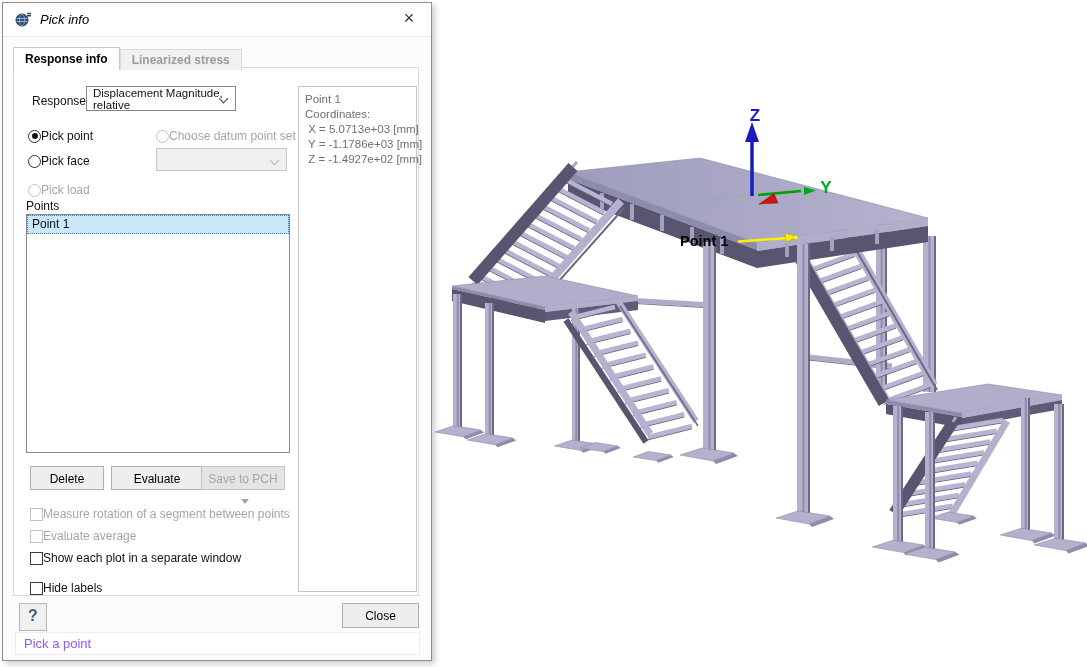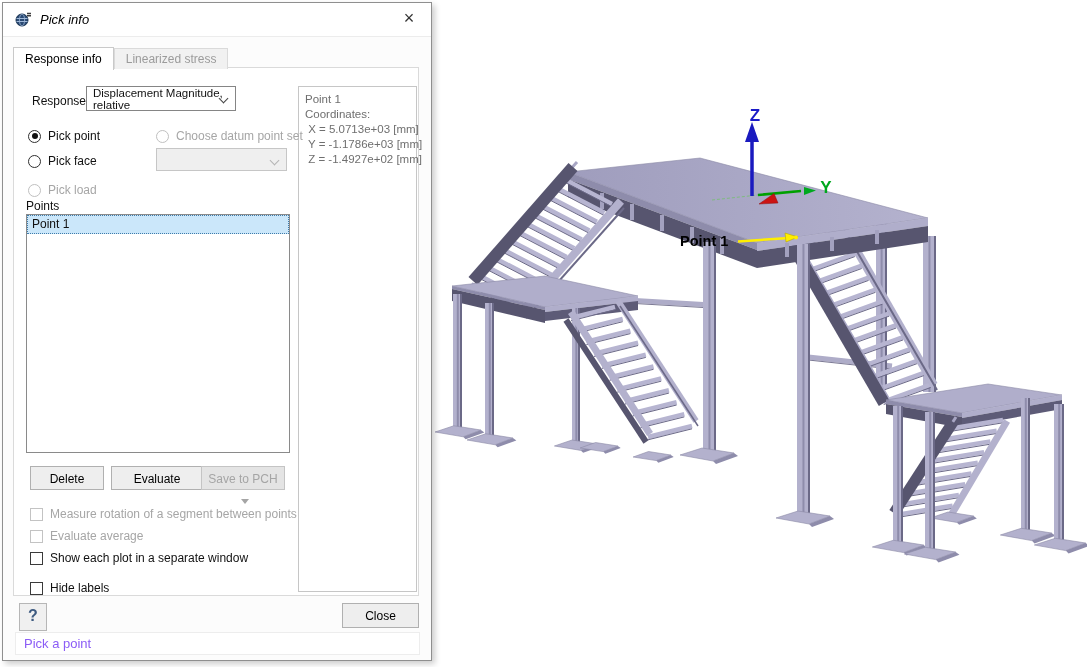--- a/index.html
+++ b/index.html
@@ -6,31 +6,31 @@
     font-family:"Liberation Sans",sans-serif;font-size:12px;color:#111;}
   .viewport{position:absolute;left:0;top:0;width:1087px;height:667px;background:#fff;}
   .viewport svg{position:absolute;left:0;top:0;}
   
   .dialog{position:absolute;left:2px;top:2px;width:428px;height:657px;background:#fcfcfc;
     border:1px solid #8f8f8f;box-shadow:3px 3px 6px rgba(0,0,0,.20);}
   .titlebar{position:absolute;left:0;top:0;right:0;height:33px;background:#fff;display:flex;align-items:center;border-bottom:1px solid #ececec;}
   .titlebar .ticon{margin-left:12px;width:17px;height:17px;display:inline-block;position:relative;}
   .titlebar .title{margin-left:8px;font-size:13px;color:#000;font-style:italic;}
   .close-x{position:absolute;right:10px;top:3px;width:24px;height:24px;text-align:center;line-height:24px;font-size:18px;color:#333;cursor:pointer;}
-  .tabs{position:absolute;left:10px;top:44px;display:flex;align-items:center;z-index:3;}
+  .tabs{position:absolute;left:10px;top:44px;display:flex;align-items:flex-end;z-index:3;font-weight:bold;}
   .tab{font-size:12px;padding:4px 11px 4px 11px;border:1px solid #c9c9c9;border-bottom:none;background:#fff;color:#000;position:relative;}
   .tab.active{height:14px;z-index:4;}
   .tab.inactive{background:#f1f1f1;color:#9b9b9b;border-color:#dadada;padding-top:3px;height:13px;margin-bottom:0px;}
   .panel{position:absolute;left:10px;top:64px;width:404px;height:527px;background:#fff;border:1px solid #dadada;z-index:2;}
   .lbl{position:absolute;white-space:nowrap;}
   .combo{position:absolute;background:#fff;border:1px solid #858585;display:flex;align-items:center;font-size:11.5px;padding-left:6px;box-sizing:border-box;}
   .combo .chev{position:absolute;right:8px;top:8px;width:6px;height:6px;border-right:1.4px solid #444;border-bottom:1.4px solid #444;transform:rotate(45deg);}
   .combo.disabled{background:#efefef;border-color:#c6c6c6;color:#a9a9a9;}
   .combo.disabled .chev{border-color:#b5b5b5;}
-  .row{position:absolute;display:flex;align-items:center;gap:7px;white-space:nowrap;}
+  .row{position:absolute;display:flex;align-items:center;white-space:nowrap;}
   .radio{width:13px;height:13px;border:1px solid #2f2f2f;border-radius:50%;background:#fff;position:relative;flex:none;box-sizing:border-box;}
   .radio.sel:after{content:"";position:absolute;left:2.5px;top:2.5px;width:6px;height:6px;border-radius:50%;background:#111;}
   .radio.disabled{border-color:#c0c0c0;}
   .dim{color:#a6a6a6;}
   .check{width:13px;height:13px;border:1px solid #3a3a3a;background:#fff;flex:none;box-sizing:border-box;}
   .check.disabled{border-color:#c3c3c3;}
   .listbox{position:absolute;left:12px;top:146px;width:262px;height:237px;border:1px solid #8a8a8a;background:#fff;overflow:hidden;}
   .listitem{height:17px;line-height:17px;padding-left:4px;background:#cbe7fa;border:1px dotted #3f7cab;font-size:12px;}
   .btn{position:absolute;height:24px;background:#eeeeee;border:1px solid #b0b0b0;font-size:12px;text-align:center;line-height:22px;box-sizing:border-box;cursor:pointer;font-family:"Liberation Sans",sans-serif;}
   .btn.disabled{color:#a5a5a5;background:#e4e4e4;border-color:#c4c4c4;cursor:default;}

